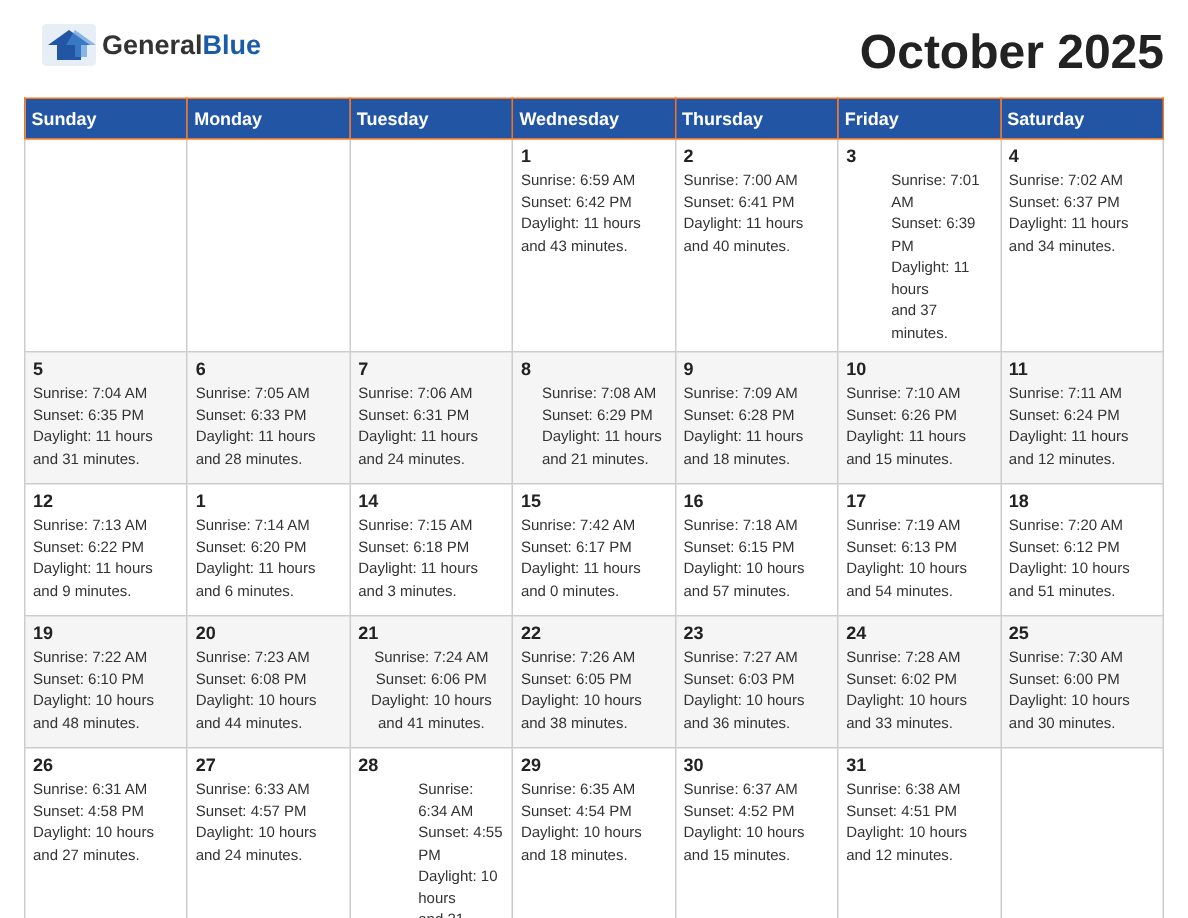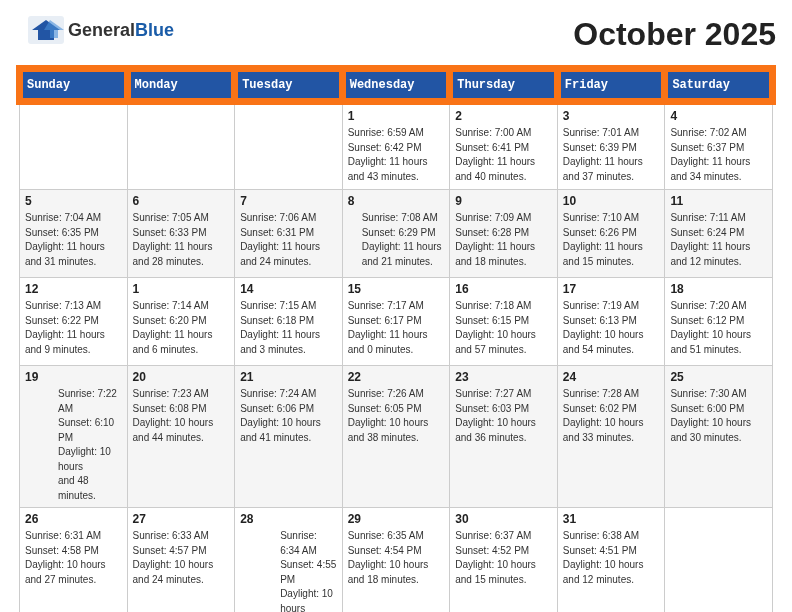--- a/index.html
+++ b/index.html
@@ -58,22 +58,21 @@
       border-collapse: collapse;
       table-layout: fixed;
     }
     thead tr th {
       background-color: #2255a4;
       color: #fff;
       font-size: 12px;
       font-weight: bold;
       padding: 6px 4px;
       text-align: left;
-      border: 7px solid #f97316;
-      font-family: Liberation Mono, monospace;
+      border: 1px solid #f97316;
     }
     tbody tr td {
       vertical-align: top;
       font-size: 10px;
       color: #222;
       padding: 4px 5px;
       border: 1px solid #ccc;
       height: 88px;
       background: #fff;
     }
@@ -142,21 +141,21 @@
         </td>
         <td>
           <span class="day-num">2</span>
           <div class="day-info" style="white-space: pre-line;">Sunrise: 7:00 AM
 Sunset: 6:41 PM
 Daylight: 11 hours
 and 40 minutes.</div>
         </td>
         <td>
           <span class="day-num">3</span>
-          <div class="day-info" style="white-space: pre-line;">Sunrise: 7:01 AM
+          <div class="day-info" style="white-space: pre-line; margin-left: 30px;">Sunrise: 7:01 AM
 Sunset: 6:39 PM
 Daylight: 11 hours
 and 37 minutes.</div>
         </td>
         <td>
           <span class="day-num">4</span>
           <div class="day-info" style="white-space: pre-line;">Sunrise: 7:02 AM
 Sunset: 6:37 PM
 Daylight: 11 hours
 and 34 minutes.</div>
@@ -230,21 +229,21 @@
         </td>
         <td>
           <span class="day-num">14</span>
           <div class="day-info" style="white-space: pre-line;">Sunrise: 7:15 AM
 Sunset: 6:18 PM
 Daylight: 11 hours
 and 3 minutes.</div>
         </td>
         <td>
           <span class="day-num">15</span>
-          <div class="day-info" style="white-space: pre-line;">Sunrise: 7:17 AM
+          <div class="day-info" style="white-space: pre-line;">Sunrise: 7:42 AM
 Sunset: 6:17 PM
 Daylight: 11 hours
 and 0 minutes.</div>
         </td>
         <td>
           <span class="day-num">16</span>
           <div class="day-info" style="white-space: pre-line;">Sunrise: 7:18 AM
 Sunset: 6:15 PM
 Daylight: 10 hours
 and 57 minutes.</div>
@@ -260,35 +259,35 @@
           <span class="day-num">18</span>
           <div class="day-info" style="white-space: pre-line;">Sunrise: 7:20 AM
 Sunset: 6:12 PM
 Daylight: 10 hours
 and 51 minutes.</div>
         </td>
       </tr>
       <tr>
         <td>
           <span class="day-num">19</span>
-          <div class="day-info" style="white-space: pre-line; margin-left: 33px;">Sunrise: 7:22 AM
+          <div class="day-info" style="white-space: pre-line;">Sunrise: 7:22 AM
 Sunset: 6:10 PM
 Daylight: 10 hours
 and 48 minutes.</div>
         </td>
         <td>
           <span class="day-num">20</span>
           <div class="day-info" style="white-space: pre-line;">Sunrise: 7:23 AM
 Sunset: 6:08 PM
 Daylight: 10 hours
 and 44 minutes.</div>
         </td>
         <td>
           <span class="day-num">21</span>
-          <div class="day-info" style="white-space: pre-line;">Sunrise: 7:24 AM
+          <div class="day-info" style="white-space: pre-line; text-align: center;">Sunrise: 7:24 AM
 Sunset: 6:06 PM
 Daylight: 10 hours
 and 41 minutes.</div>
         </td>
         <td>
           <span class="day-num">22</span>
           <div class="day-info" style="white-space: pre-line;">Sunrise: 7:26 AM
 Sunset: 6:05 PM
 Daylight: 10 hours
 and 38 minutes.</div>

